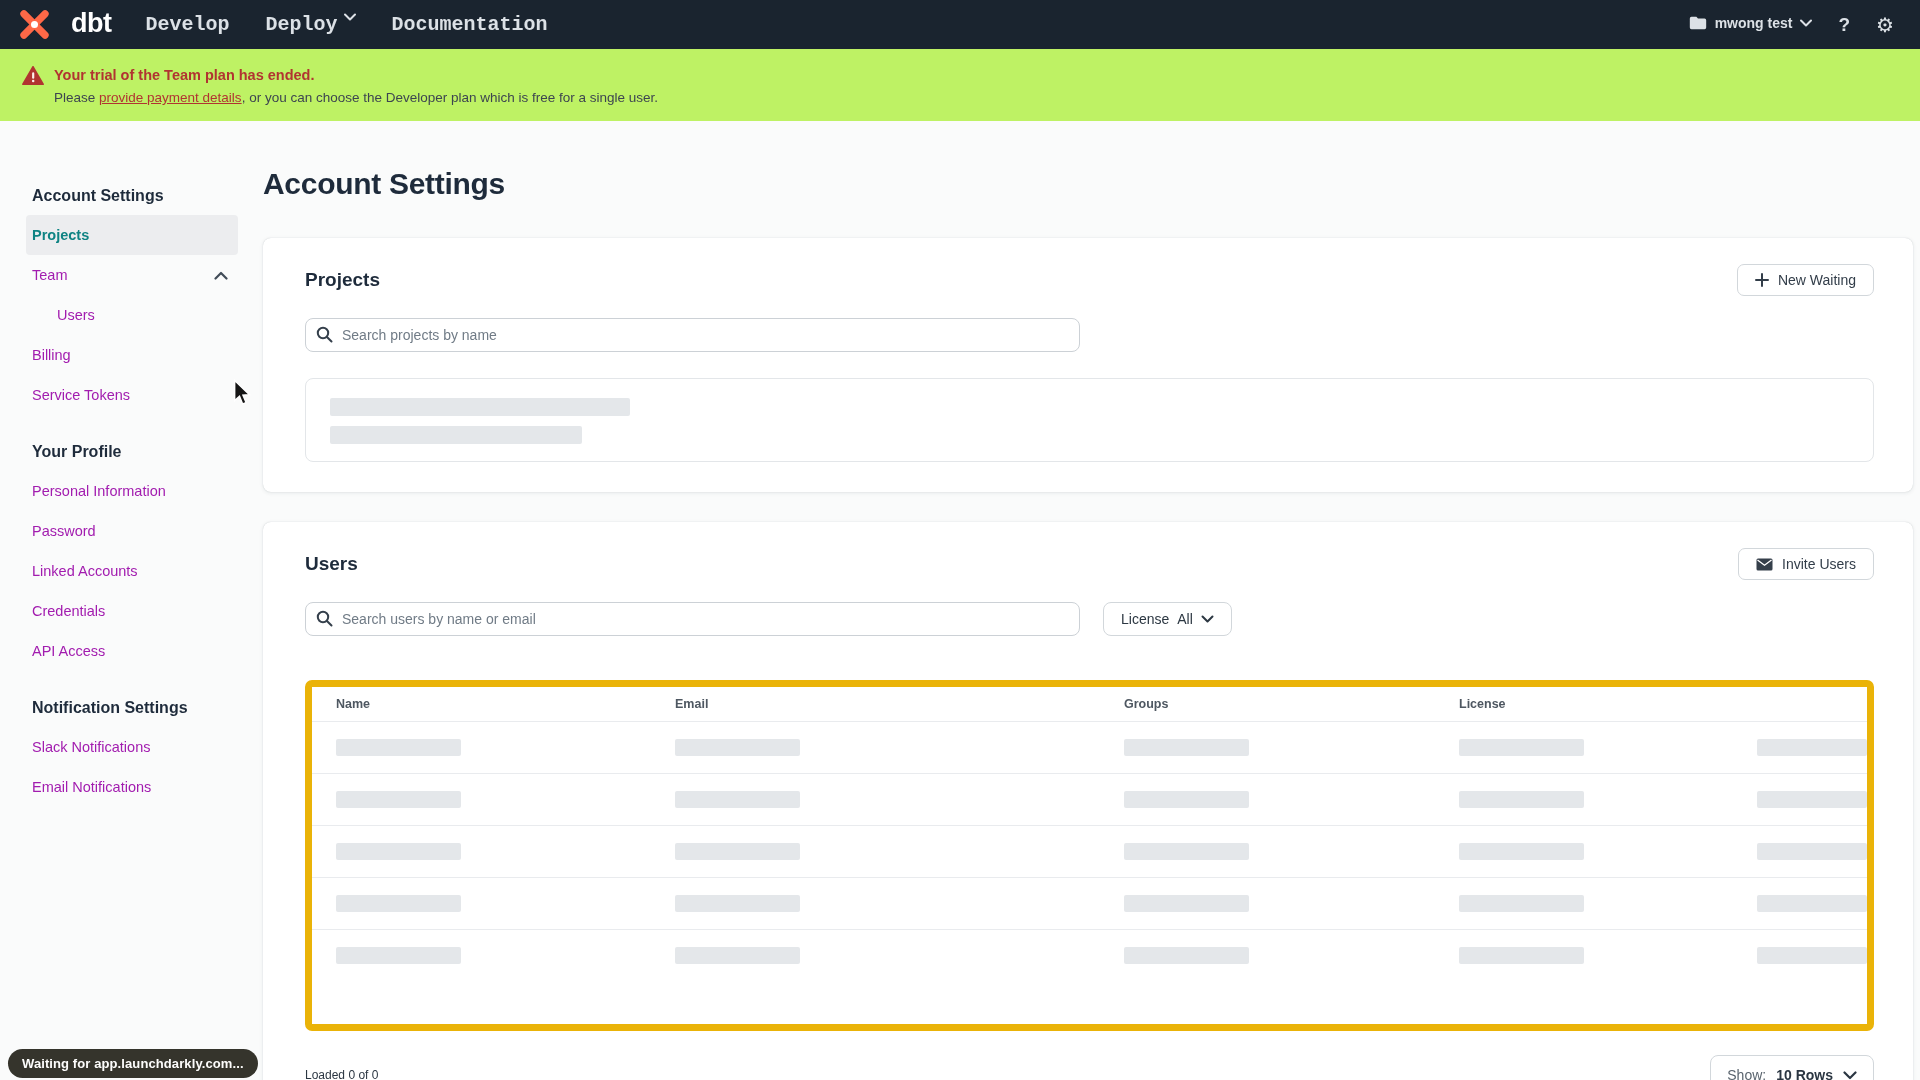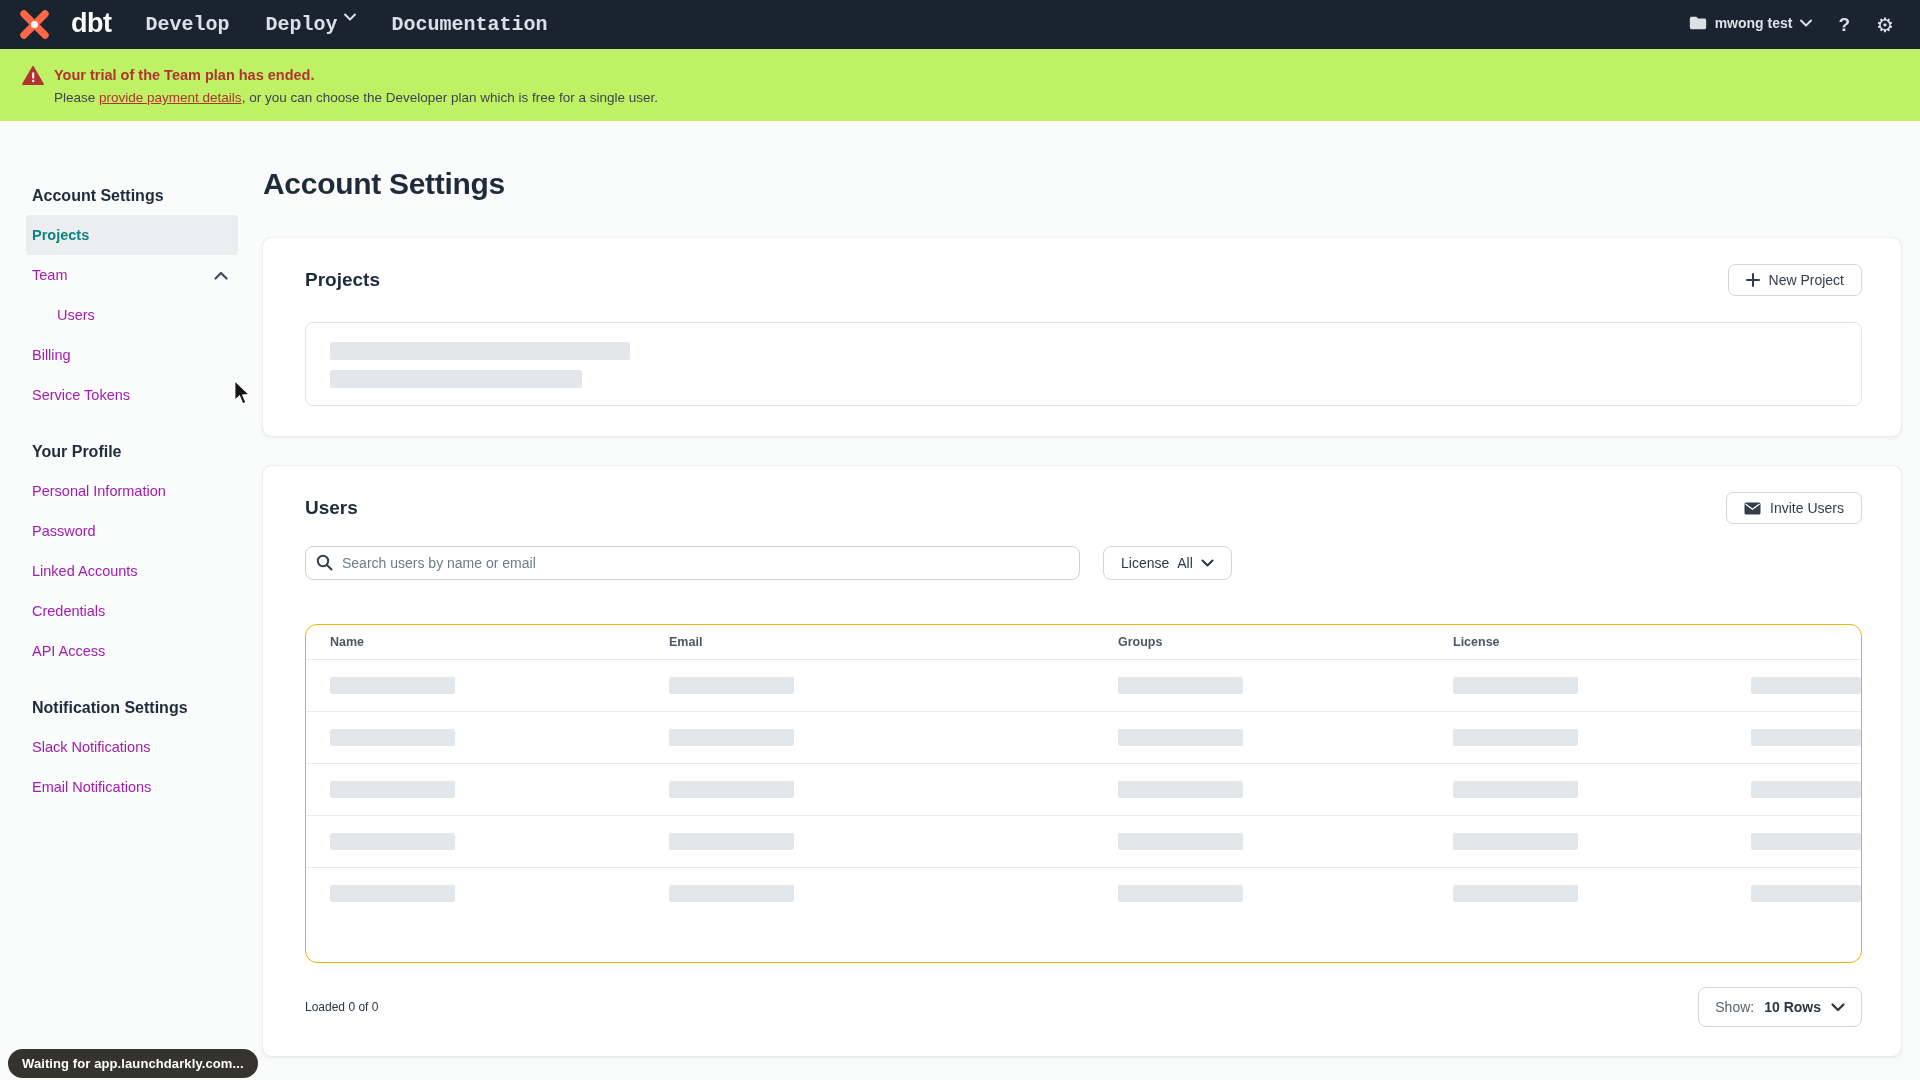--- a/index.html
+++ b/index.html
@@ -55,21 +55,21 @@
 
   .controls-row { display:flex; align-items:center; margin-top:22px; }
   .skeleton-panel { margin-top:26px; border:1px solid #e3e6e9; border-radius:8px; height:84px; padding:19px 0 0 24px; }
   .bar { background:#e4e7ea; height:18px; border-radius:2px; }
   .skeleton-panel .bar + .bar { margin-top:10px; }
 
   .license-btn { margin-left:23px; height:34px; gap:8px; border-radius:8px; color:#2c3742; }
   .license-value { font-weight:400; }
 
   
-  .table { margin-top:44px; border:1px solid #eab308; border-radius:12px; overflow:hidden; }
+  .table { margin-top:44px; border:7px solid #eab308; border-radius:7px; overflow:hidden; }
   .trow, .thead { display:grid; grid-template-columns:363px 449px 335px 298px 1fr; align-items:center; }
   .thead { height:34px; font-size:12.5px; font-weight:700; color:#4e5761; }
   .thead > div:first-child, .trow > div:first-child { padding-left:24px; }
   .trow { height:52px; border-top:1px solid #e9ebee; }
   .trow .bar { width:125px; height:17px; }
   .trow > div:last-child .bar { width:110px; margin-left:auto; }
   .table-filler { height:43px; }
 
   .table-footer { display:flex; align-items:center; justify-content:space-between; margin-top:24px; }
   .loaded-text { font-size:12px; color:#2b3642; }
@@ -195,22 +195,31 @@
   <main>
     <h1 class="page-title">Account Settings</h1>
 
     <section class="card card-projects">
       <div class="card-head">
         <div class="card-title">Projects</div>
         <button class="btn">
           <svg width="14" height="14" viewBox="0 0 14 14">
               <path d="M7 1v12 M1 7h12" stroke="#323d49" stroke-width="2" stroke-linecap="round"></path>
             </svg>
-          <span>New Project</span>
+          <span>New Waiting</span>
         </button>
+      </div>
+      <div class="controls-row">
+        <div class="search-wrap">
+          <svg class="search-icon" width="17" height="17" viewBox="0 0 17 17">
+              <circle cx="7" cy="7" r="5.2" fill="none" stroke="#343f4b" stroke-width="2"></circle>
+              <line x1="11.2" y1="11.2" x2="15.5" y2="15.5" stroke="#343f4b" stroke-width="2" stroke-linecap="round"></line>
+            </svg>
+          <input class="search-input" type="text" placeholder="Search projects by name" style="">
+        </div>
       </div>
       <div class="skeleton-panel">
         <div class="bar" style="width:300px"></div>
         <div class="bar" style="width:252px"></div>
       </div>
     </section>
 
     <section class="card card-users">
       <div class="card-head">
         <div class="card-title">Users</div>

